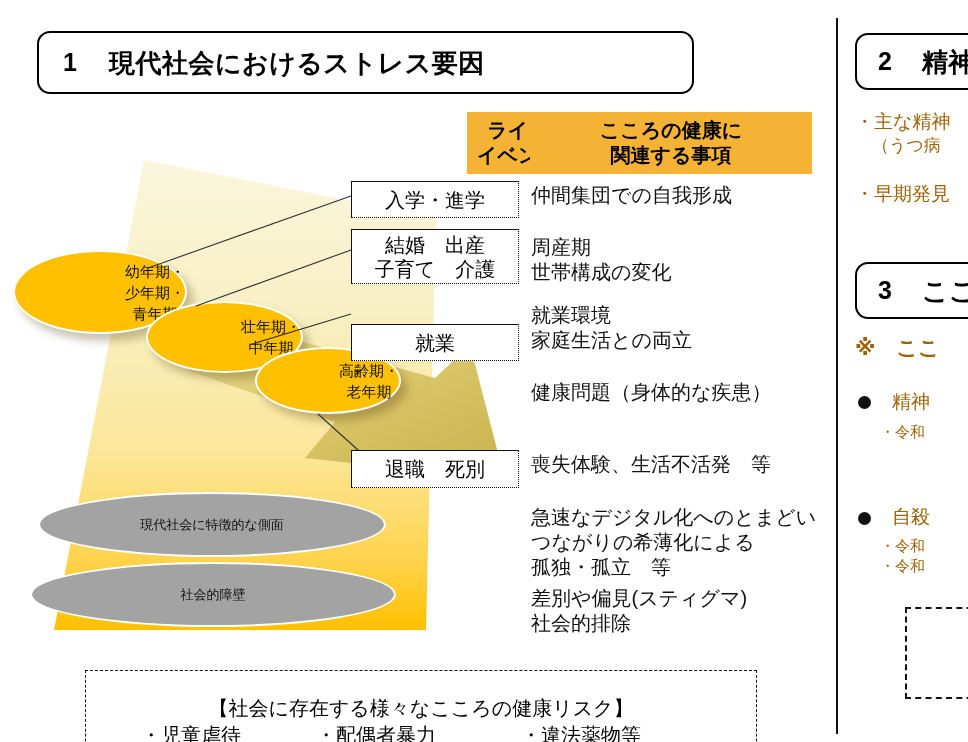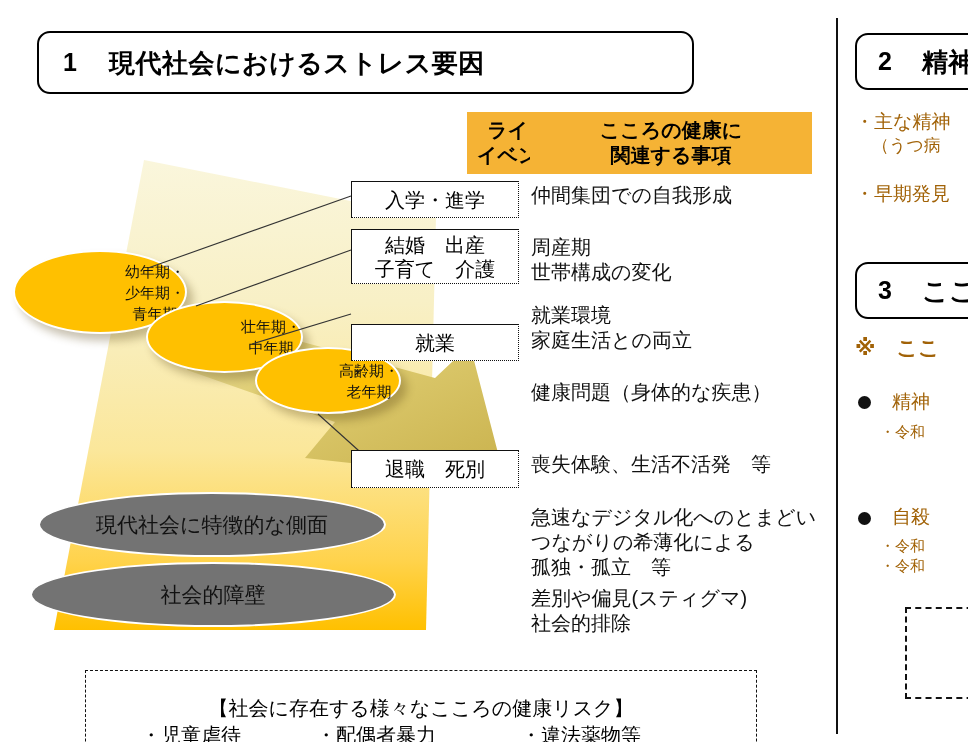--- a/index.html
+++ b/index.html
@@ -122,24 +122,24 @@
     box-sizing:border-box;
     z-index:4;
   }
   #stage-0{left:13px;top:250px;width:174px;height:84px;}
   #stage-1{left:146px;top:301px;width:157px;height:72px;}
   #stage-2{left:255px;top:347px;width:146px;height:67px;}
 
   .band{
     position:absolute;
     border-radius:50%;
-    background:#737373;
+    background:#a3a3a3;
     border:2.5px solid #ffffff;
     display:flex;align-items:center;justify-content:center;
-    font-size:21px;color:#111;
+    font-size:13px;color:#111;
     box-sizing:border-box;
     z-index:4;
     font-family:Liberation Serif, serif;
   }
   #band-0{left:38px;top:492px;width:348px;height:65px;}
   #band-1{left:30px;top:562px;width:366px;height:65px;}
 
   
   #connectors{position:absolute;left:0;top:0;width:968px;height:742px;z-index:5;pointer-events:none;}
 

